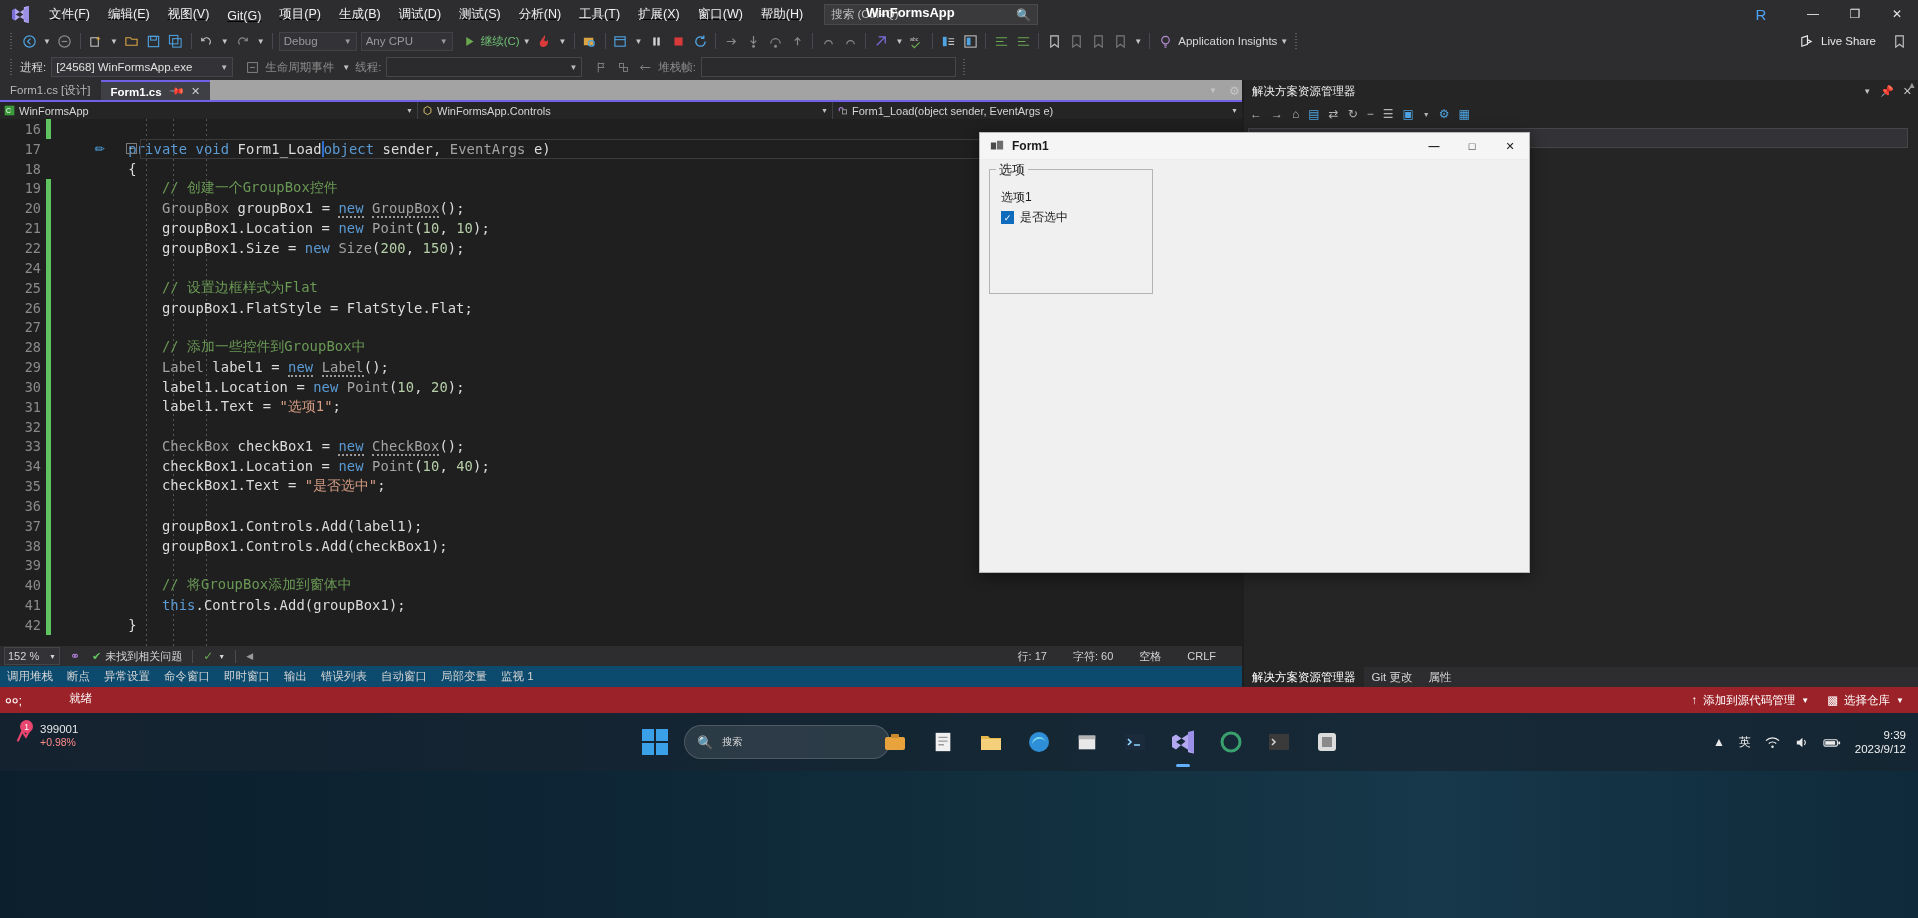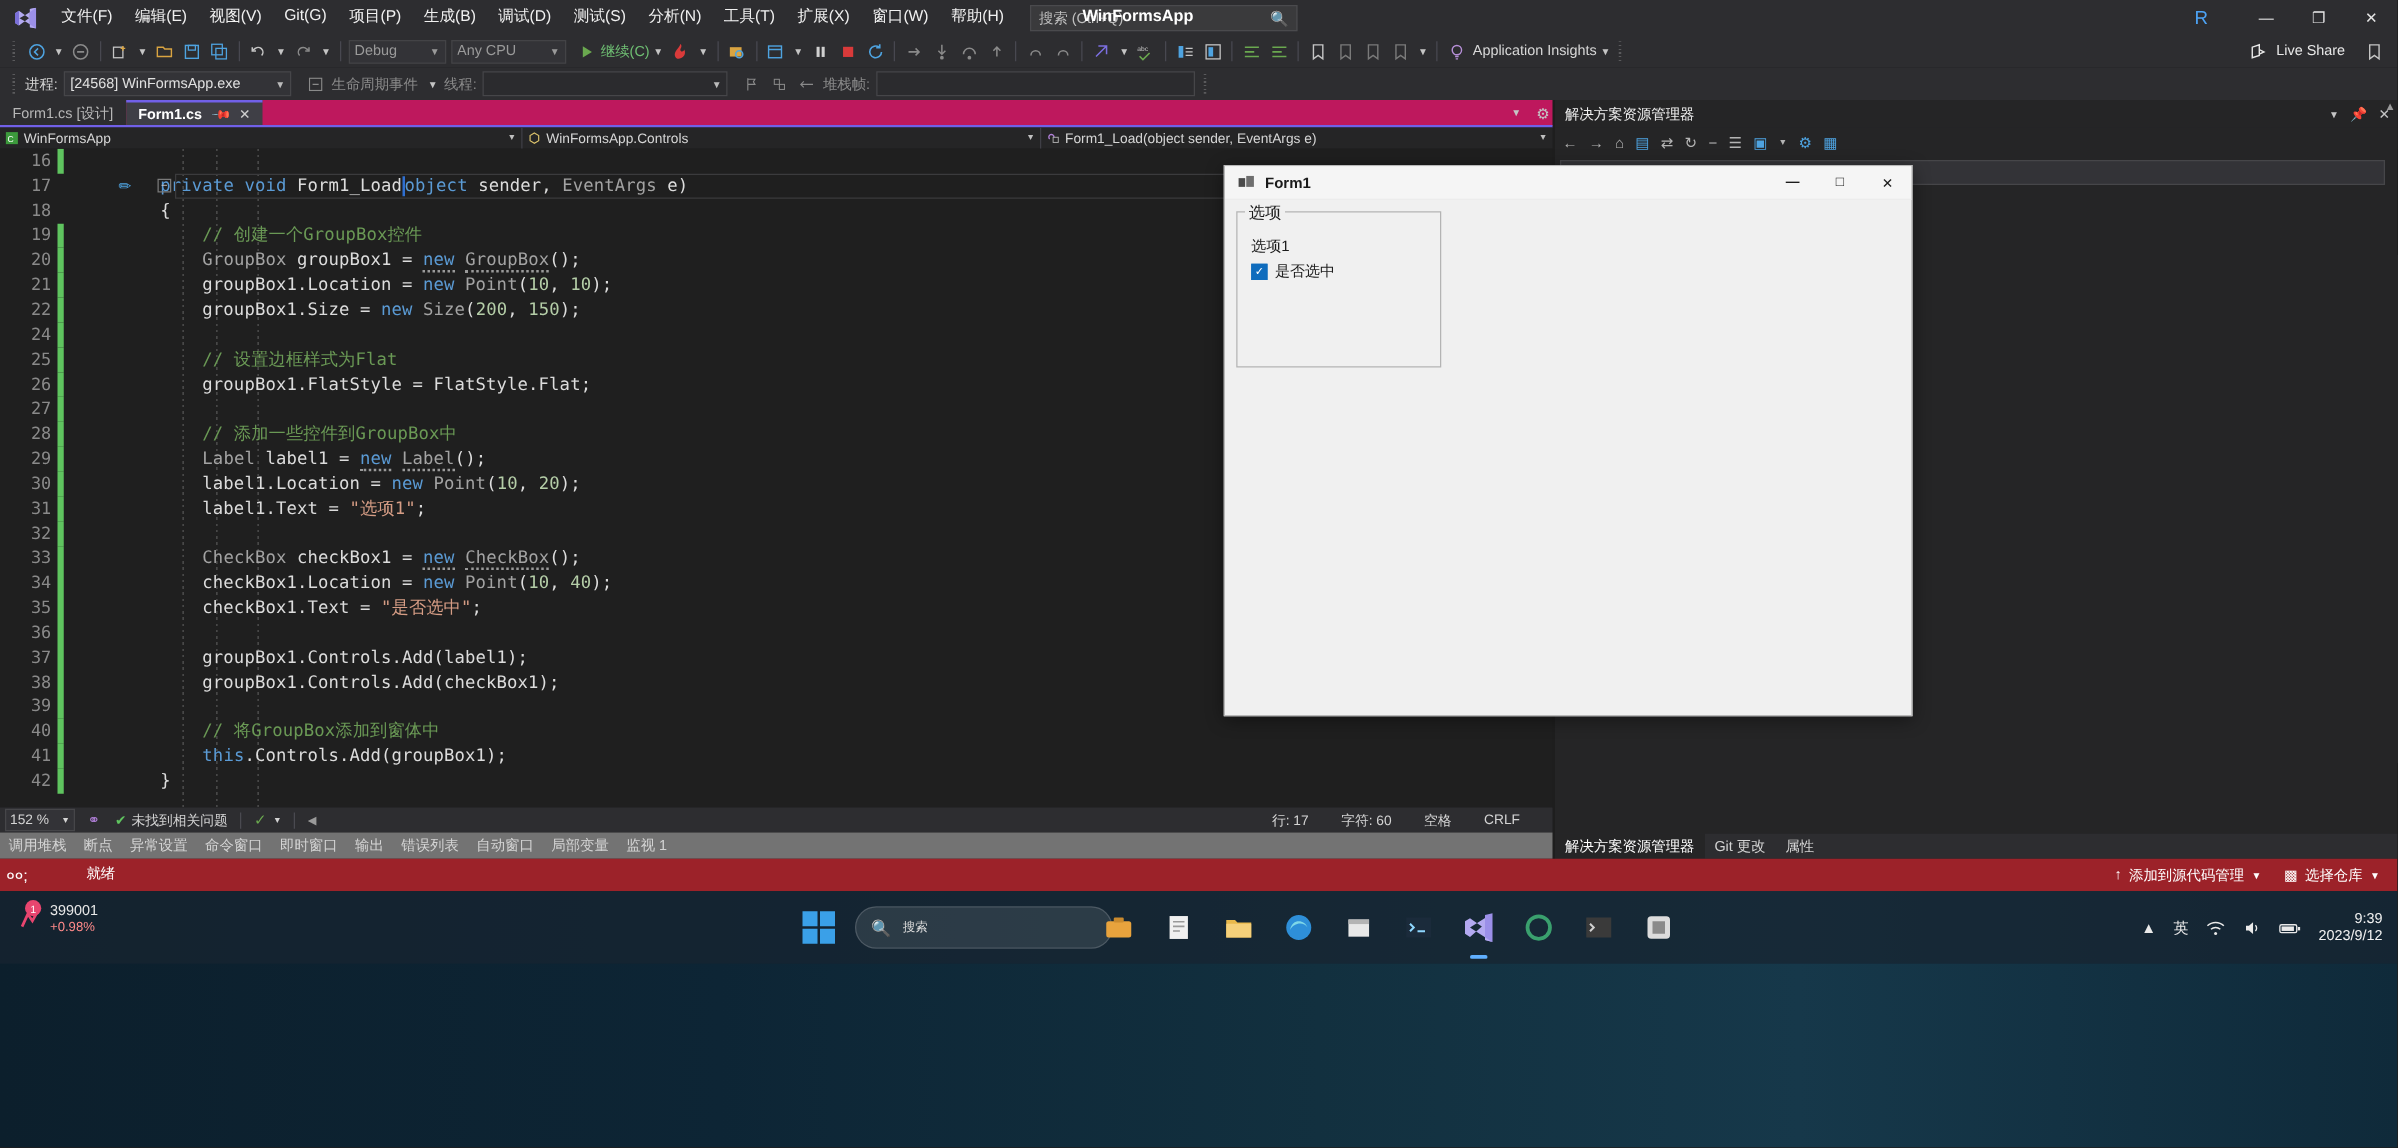--- a/index.html
+++ b/index.html
@@ -5,21 +5,21 @@
   * { box-sizing: border-box; margin:0; padding:0; }
   html,body { width:1918px; height:918px; overflow:hidden; background:#1e1e1e;
     font-family:"Liberation Sans","DejaVu Sans",sans-serif; }
   body { position:relative; }
 
   
   .vs-titlebar { position:absolute; left:0; top:0; width:1918px; height:28px;
     background:#2d2d30; display:flex; align-items:center; }
   .vs-logo { width:40px; height:28px; display:flex; align-items:center; justify-content:center; }
   .vs-logo svg { width:17px; height:17px; }
-  .menubar { display:flex; align-items:flex-start; height:28px; }
+  .menubar { display:flex; align-items:flex-end; height:28px;text-decoration:underline; }
   .menu-item { color:#f1f1f1; font-size:12.5px; padding:5px 9px; white-space:nowrap; cursor:default; }
   .vs-search { margin-left:12px; width:214px; height:21px; background:#3a3a3c;
     border:1px solid #4a4a4d; display:flex; align-items:center; padding:0 6px;
     color:#bfbfbf; font-size:11.5px; position:relative; }
   .vs-search .mag { position:absolute; right:6px; top:3px; color:#b4b4b4; font-size:12px; }
   .vs-title-text { position:absolute; left:866px; top:5px; color:#ffffff;
     font-size:13px; font-weight:bold; }
   .titlebar-right { position:absolute; right:0; top:0; height:28px; display:flex; align-items:center; }
   .acct-badge { width:26px; height:26px; color:#4da3f5; font-size:15px; display:flex;
     align-items:center; justify-content:center; margin-right:18px; }
@@ -52,21 +52,21 @@
   .lbl2 { color:#d4d4d4; font-size:11.5px; white-space:nowrap; margin:0 5px 0 2px; }
   .lbl2.dim { color:#8a8a8a; }
   .combo2 { height:20px; background:#333337; border:1px solid #464649; color:#e0e0e0;
     font-size:11.5px; display:flex; align-items:center; justify-content:space-between;
     padding:0 4px; }
   .combo2.empty { background:#2b2b2e; }
   .combo2 .cc { font-size:8px; color:#bbb; margin-left:8px; }
 
   
   .tabstrip { position:absolute; left:0; top:80px; width:1242px; height:21px;
-    background:#be185d; display:flex; align-items:flex-end; }
+    background:#a3a3a3; display:flex; align-items:flex-end; }
   .tab { height:21px; display:flex; align-items:center; padding:0 10px;
     font-size:11.5px; color:#b7b7b7; background:#2d2d30; }
   .tab.active { background:#3f3f46; color:#ffffff; font-weight:bold;
     border-top:2px solid #7160e8; height:21px; }
   .tab .pin { margin-left:9px; font-size:10px; color:#cfcfcf; transform:rotate(45deg); }
   .tab .xc { margin-left:8px; font-size:11px; color:#cfcfcf; }
   .tabstrip-underline { position:absolute; left:0; top:100px; width:1242px; height:2px;
     background:#7160e8; }
 
   
@@ -123,21 +123,21 @@
     background:#2d2d30; display:flex; align-items:center; font-size:11px; color:#d4d4d4; }
   .zoom-box { width:56px; height:18px; background:#333337; border:1px solid #464649;
     display:flex; align-items:center; justify-content:space-between; padding:0 3px; margin-left:4px; }
   .issue-ok { color:#5fc45f; margin:0 4px 0 12px; font-size:11px; }
   .st-sep { width:1px; height:13px; background:#4a4a50; margin:0 10px; }
   .ed-status-right { margin-left:auto; display:flex; align-items:center; }
   .ed-status-right span { margin-right:26px; }
 
   
   .bottom-tabs { position:absolute; left:0; top:666px; width:1242px; height:21px;
-    background:#737373; display:flex; align-items:center;text-align:center; }
+    background:#0c4a6e; display:flex; align-items:center;text-align:center; }
   .btab { font-size:11.5px; color:#d4d4d4; padding:0 7px; height:21px;
     display:flex; align-items:center; }
 
   
   .sol-panel { position:absolute; left:1244px; top:80px; width:674px; height:607px; background:#252526; }
   .sol-header { position:absolute; left:0; top:0; width:674px; height:22px;
     display:flex; align-items:center; background:#252526; }
   .sol-title { color:#f0f0f0; font-size:11.5px; margin-left:8px; }
   .sol-hdr-btns { margin-left:auto; display:flex; align-items:center; padding-right:6px; }
   .sol-hdr-btns span { color:#c5c5c5; font-size:11px; margin-left:9px; }

